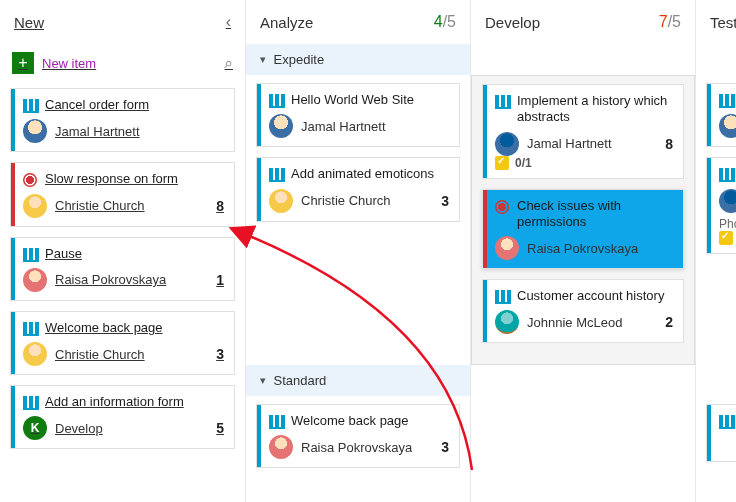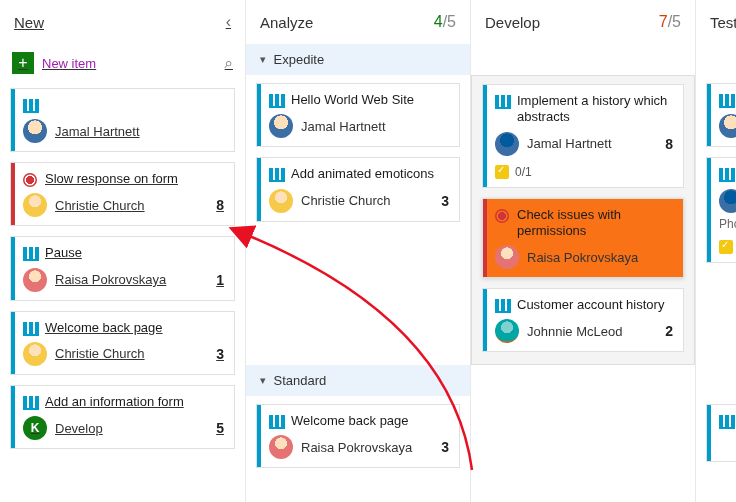--- a/index.html
+++ b/index.html
@@ -71,21 +71,21 @@
     position: relative;
     min-height: 58px;
   }
   .card::before {
     content: "";
     position: absolute; left: 0; top: 0; bottom: 0;
     width: 4px;
     background: #009ccc;
   }
   .card.bug::before { background: #d13438; }
-  .card.highlight { background: #f97316; box-shadow: 0 1px 4px rgba(0,0,0,.15); }
+  .card.highlight { background: #0ea5e9; box-shadow: 0 1px 4px rgba(0,0,0,.15); }
   .card .title-row { display: flex; align-items: flex-start; }
   .type-ico { width: 16px; height: 14px; margin-right: 6px; margin-top: 2px; flex-shrink:0; }
   .type-ico.pbi {
     background: linear-gradient(90deg,#009ccc 25%, transparent 25% 37%, #009ccc 37% 63%, transparent 63% 75%, #009ccc 75%);
     border-bottom: 2px solid #009ccc;
   }
   .type-ico.bug::before {
     content: "";
     display:block; width:14px; height:14px;
     border-radius:50% 50% 50% 50%;
@@ -95,21 +95,21 @@
   .card .title { font-size: 13px; color: #1b1b1b; line-height: 1.25; }
   .meta { display: flex; align-items: center; margin-top: 6px; }
   .avatar {
     width: 24px; height: 24px; border-radius: 50%;
     margin-right: 8px; flex-shrink:0;
     display:flex; align-items:center; justify-content:center;
     color:#fff; font-size:12px; font-weight:600;
   }
   .assignee { font-size: 13px; color: #333; flex: 1; white-space: nowrap; overflow: hidden; text-overflow: ellipsis;}
   .count { font-weight: 600; color: #222; font-size: 14px; padding-left:6px;}
-  .task-row { display:flex; align-items:flex-end; margin-top:9px;}
+  .task-row { display:flex; align-items:flex-end; margin-top:0;font-weight:bold;}
   .task-ico {
     width:14px;height:14px;background:#f2c811;border-radius:2px;
     margin-right:6px; position:relative;
   }
   .task-ico::after{content:"✓";font-size:10px;color:#fff;position:absolute;left:2px;top:-1px;}
   .task-txt{font-size:12px;color:#555;}
   .tag { font-size: 12px; color: #666; margin-top: 4px; }
   
   .av-jamal { background: radial-gradient(circle at 50% 35%, #ffe0bd 35%, #3a6ea5 36%); }
   .av-christie { background: radial-gradient(circle at 50% 35%, #ffe0bd 30%, #f7c948 31%); }
@@ -135,20 +135,21 @@
     </div>
     <div class="newbar">
       <div class="plus">+</div>
       <span class="label">New item</span>
       <span class="search-ico">⌕</span>
     </div>
     <div class="list">
       <div class="card">
         <div class="title-row">
             <span class="type-ico pbi"></span>
+            <span class="title">Cancel order form</span>
           </div>
         <div class="meta">
             <span class="avatar av-jamal"></span>
             <span class="assignee">Jamal Hartnett</span>
           </div>
       </div>
       <div class="card bug">
         <div class="title-row">
             <span class="type-ico bug"></span>
             <span class="title">Slow response on form</span>

